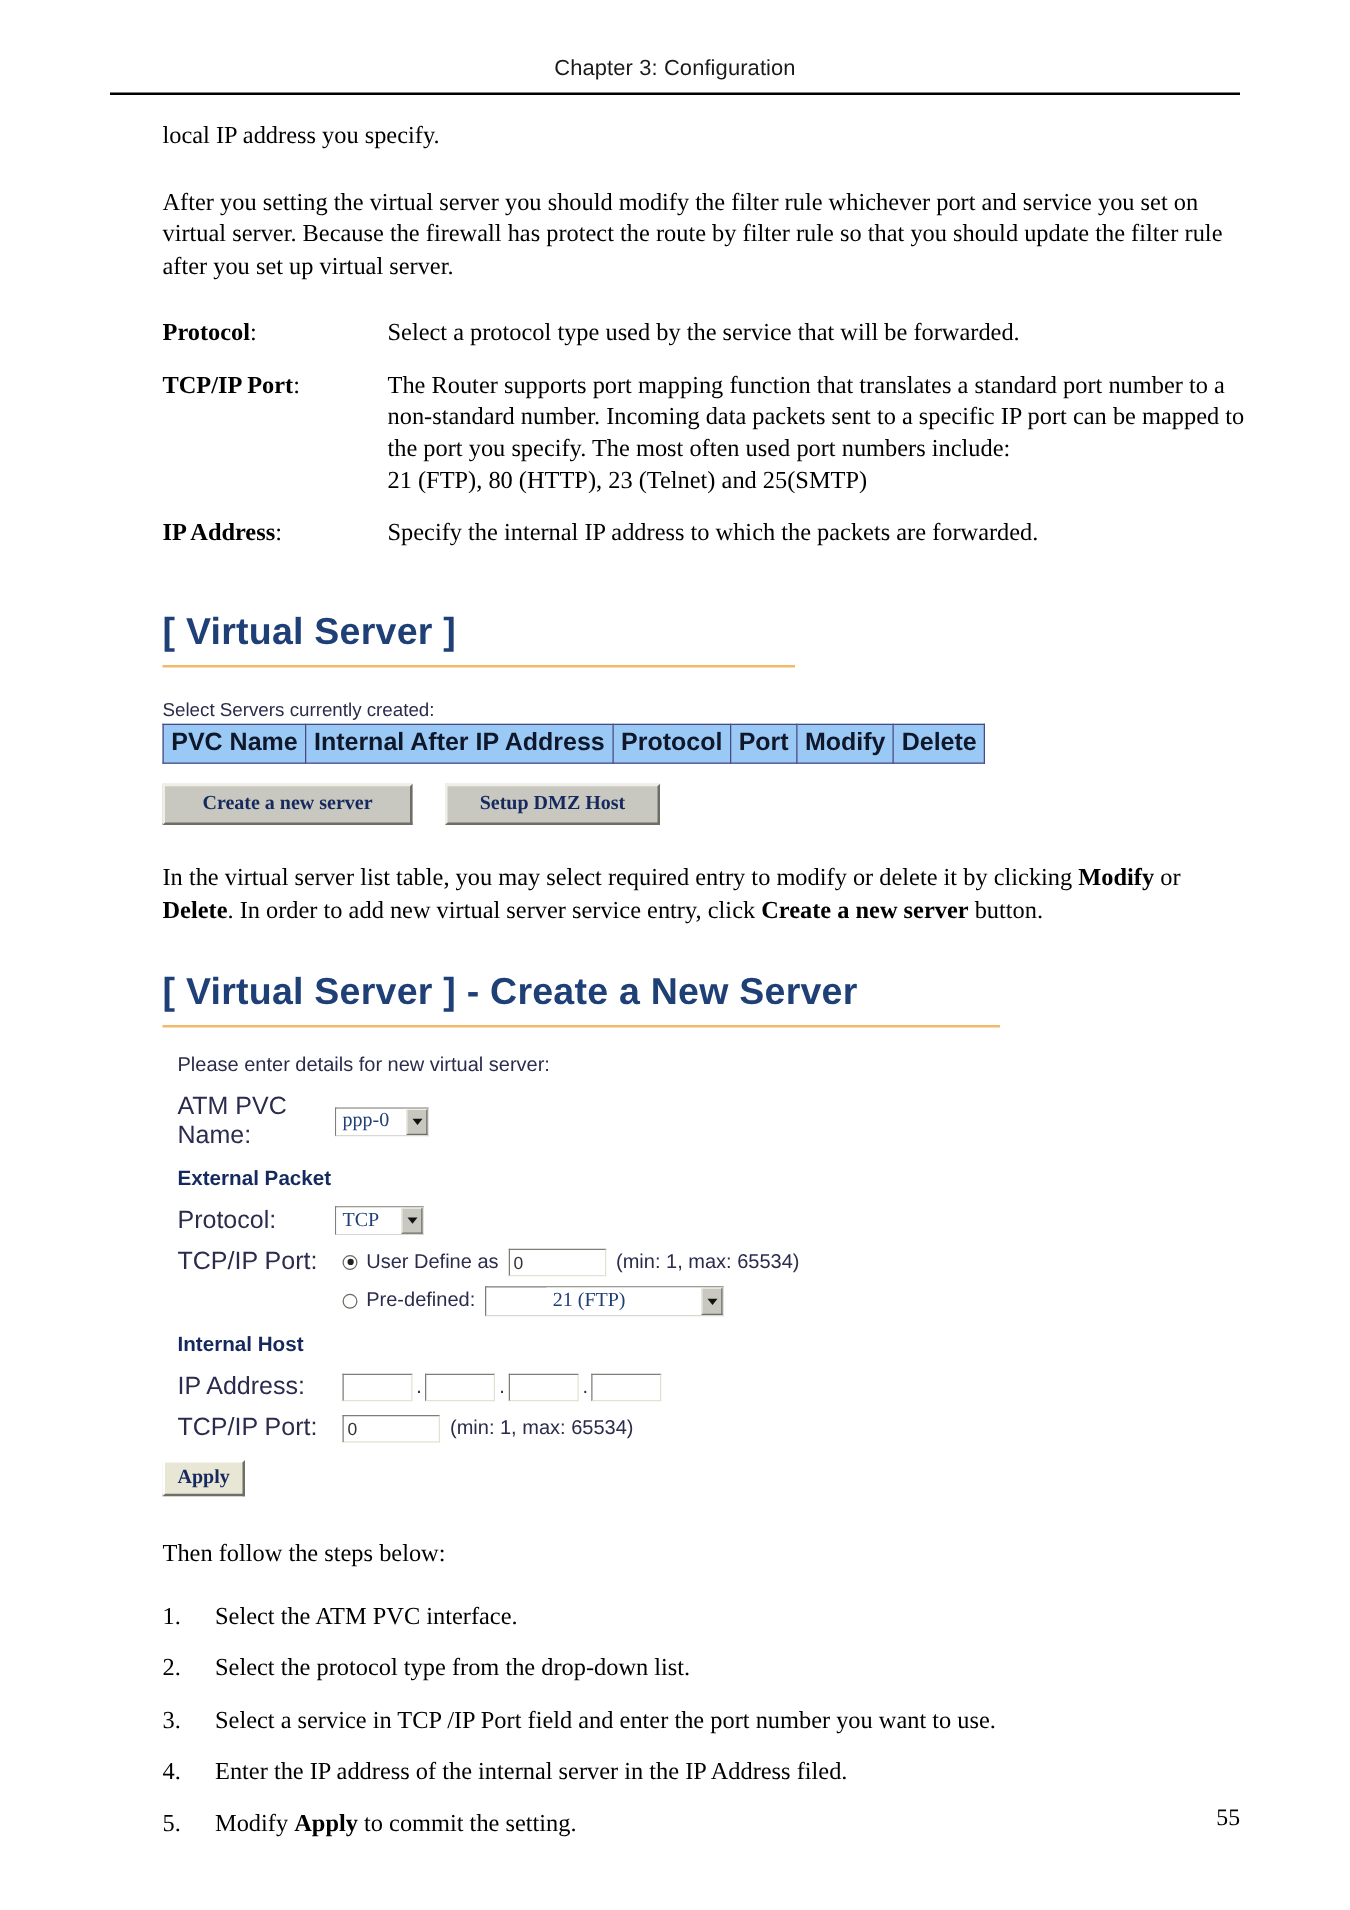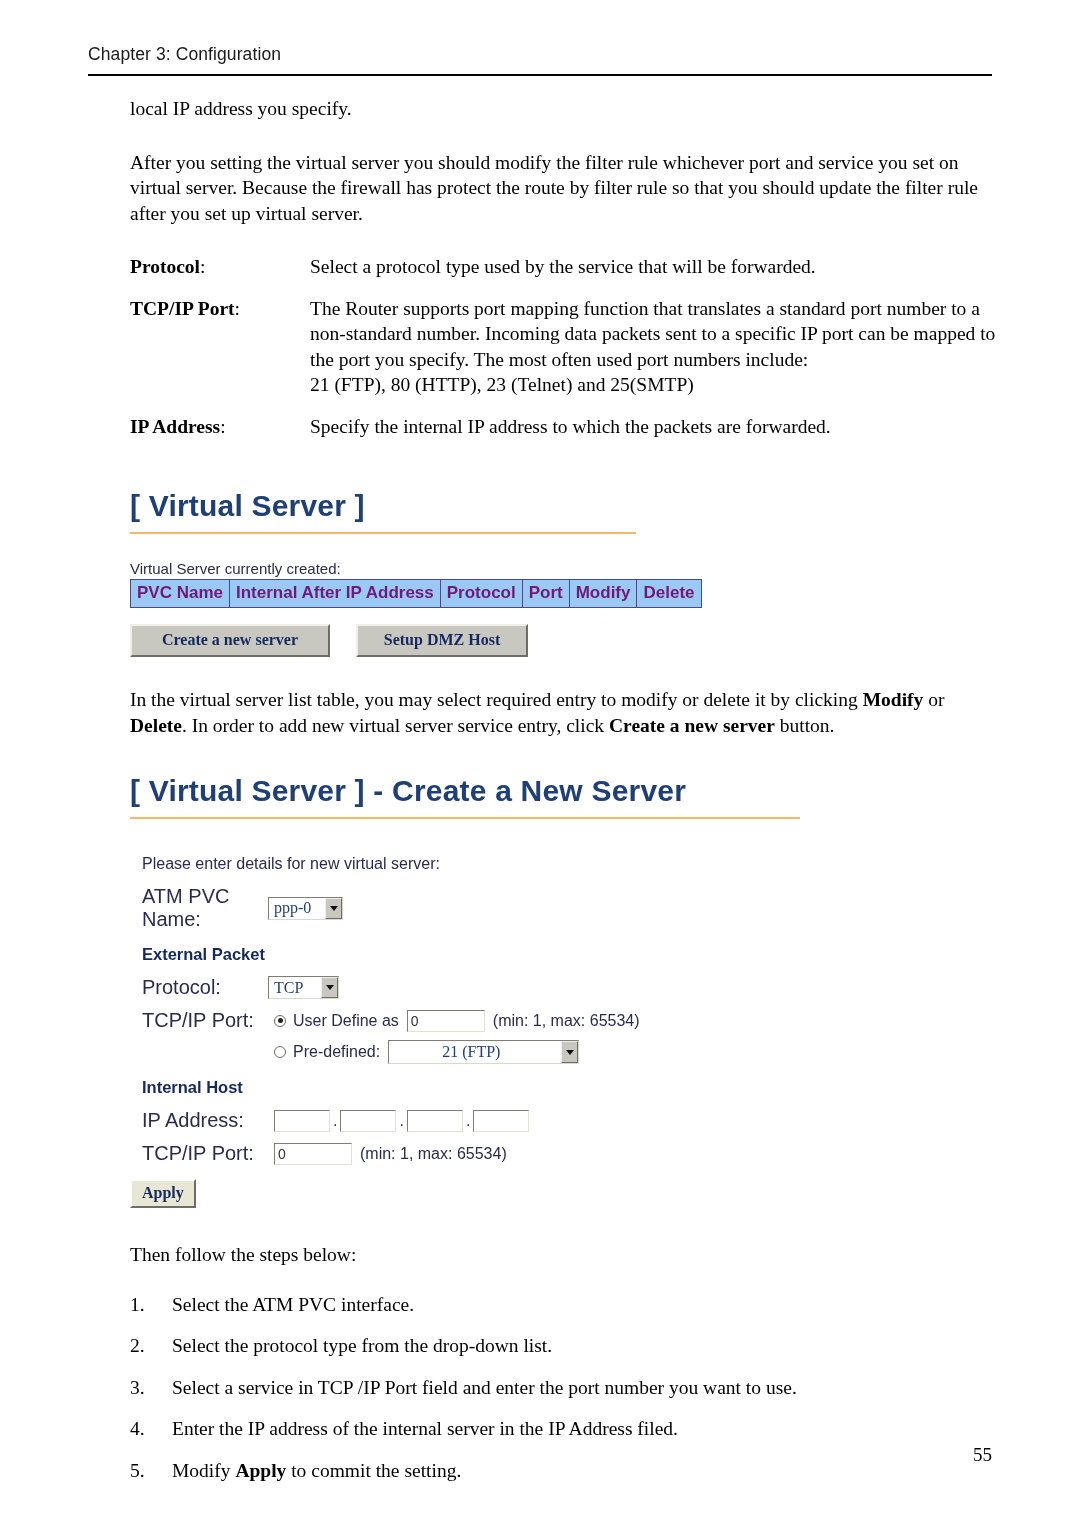--- a/index.html
+++ b/index.html
@@ -15,21 +15,21 @@
     color: #000000;
     overflow: hidden;
   }
 
   
   .page-header {
     position: absolute;
     left: 88px;
     top: 44px;
     width: 904px;
-    text-align: left;
+    text-align: center;
     font-family: "Liberation Sans", sans-serif;
     font-size: 17.5px;
     color: #1a1a1a;
     letter-spacing: 0.1px;
   }
   .header-rule {
     position: absolute;
     left: 88px;
     top: 74px;
     width: 904px;
@@ -96,23 +96,23 @@
     margin-bottom: 2px;
   }
   table.vs-table {
     border-collapse: collapse;
     border: 1px solid #4a4a82;
     background: #9bc9f5;
   }
   table.vs-table th {
     border: 1px solid #4a4a82;
     background: #9bc9f5;
-    color: #701a75;
-    font-family: "Liberation Sans", sans-serif;
-    font-size: 17px;
+    color: #0f172a;
+    font-family: "Liberation Sans", sans-serif;
+    font-size: 20px;
     font-weight: bold;
     padding: 3px 6px 4px 6px;
     white-space: nowrap;
     text-align: center;
   }
 
   .btn-row { margin-top: 16px; display: flex; gap: 26px; }
   .win-btn {
     background: #c8c8c0;
     border-top: 2px solid #efefe8;
@@ -343,21 +343,21 @@
   </div>
 
   <div class="gap-sm"></div>
 
   <div style="margin-top:12px;">
     <div class="ui-heading">[ Virtual Server ]</div>
     <div class="ui-rule" style="width:506px;"></div>
   </div>
 
   <div class="shot" style="margin-top:26px;">
-    <div class="shot-caption">Virtual Server currently created:</div>
+    <div class="shot-caption">Select Servers currently created:</div>
     <table class="vs-table">
       <thead>
         <tr>
           <th>PVC Name</th>
           <th>Internal After IP Address</th>
           <th>Protocol</th>
           <th>Port</th>
           <th>Modify</th>
           <th>Delete</th>
         </tr>
@@ -373,21 +373,21 @@
 
   <div style="height:30px;"></div>
 
   <p class="body-text"><span>In the virtual server list table, you may select required entry to modify or delete it by clicking </span><b>Modify</b><span> or </span><b>Delete</b><span>. In order to add new virtual server service entry, click </span><b>Create a new server</b><span> button.</span></p>
 
   <div style="margin-top:36px;">
     <div class="ui-heading">[ Virtual Server ] - Create a New Server</div>
     <div class="ui-rule" style="width:670px;"></div>
   </div>
 
-  <div class="form-shot" style="margin-top:36px;">
+  <div class="form-shot" style="margin-top:22px;">
 
     <div class="form-lead">Please enter details for new virtual server:</div>
 
     <div class="f-row">
       <div class="f-label">ATM PVC Name:</div>
       <div class="sel sel-pvc">
         <div class="sel-text">ppp-0</div>
         <div class="sel-arrow">
             <span class="arrow-glyph"></span>
           </div>

